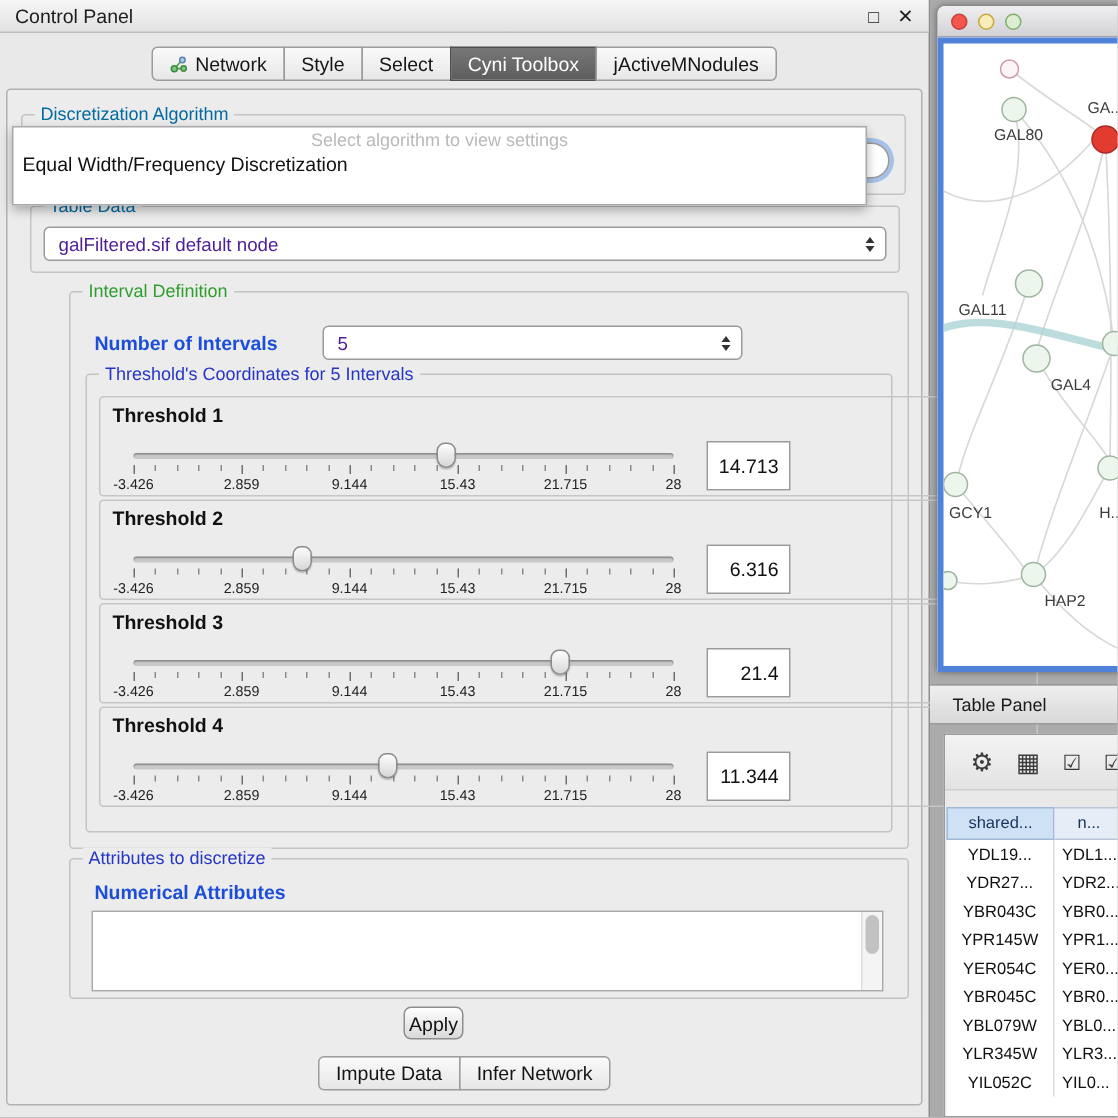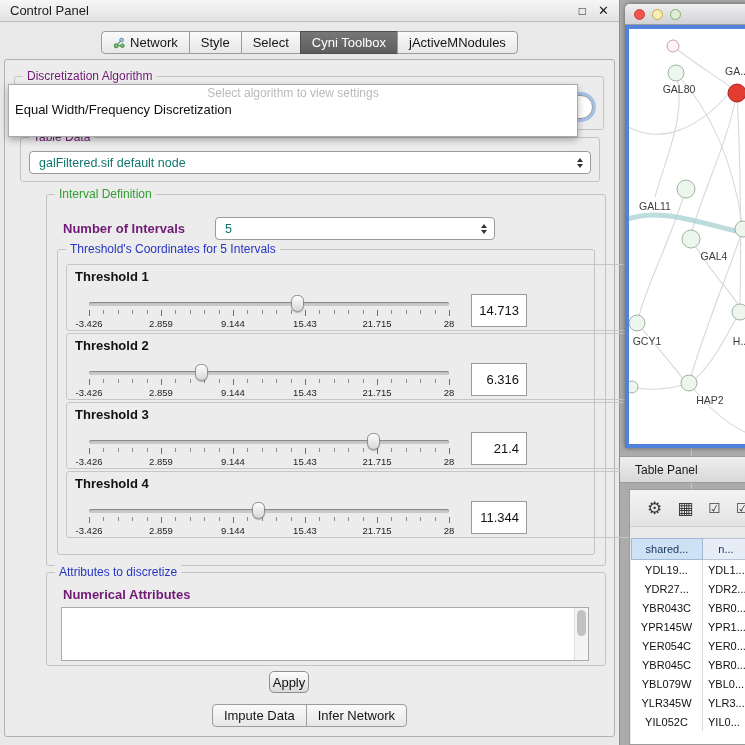--- a/index.html
+++ b/index.html
@@ -19,44 +19,44 @@
   .tab{display:flex;align-items:center;gap:5px;height:23px;padding:0 11px;font-size:13px;color:#151515;background:linear-gradient(#fafafa,#e7e7e7);border:1px solid #9c9c9c;margin-left:-1px;cursor:default;white-space:nowrap;}
   .tab:first-child{border-radius:4px 0 0 4px;margin-left:0;}
   .tab:last-child{border-radius:0 4px 4px 0;}
   .tab.selected{background:linear-gradient(#777,#5d5d5d);color:#fff;border-color:#4e4e4e;}
   .tab-icon{display:flex;align-items:center;}
 
   .outer-frame{position:absolute;left:4px;top:59px;width:611px;height:678px;border:1px solid #b2b2b2;border-radius:3px;background:#ececec;}
 
   .group{position:absolute;border:1px solid #c4c4c4;border-radius:3px;}
   .group-title{position:absolute;top:-8px;left:8px;background:#ececec;padding:0 4px;font-size:12px;line-height:14px;white-space:nowrap;}
-  .group-title.dark{color:#701a75;}
+  .group-title.dark{color:#0369a1;}
   .group-title.green{color:#2f9e2f;}
   .group-title.blue{color:#2636c4;}
 
-  .combo{position:absolute;background:#fff;border:1px solid #9a9a9a;border-radius:4px;display:flex;align-items:center;font-size:12.5px;color:#0f766e;padding:0 22px 0 9px;}
+  .combo{position:absolute;background:#fff;border:1px solid #9a9a9a;border-radius:4px;display:flex;align-items:center;font-size:12.5px;color:#4c1d95;padding:0 22px 0 9px;}
   .combo .combo-text{overflow:hidden;white-space:nowrap;}
   .stepper{position:absolute;right:7px;top:50%;transform:translateY(-50%);display:flex;flex-direction:column;gap:2px;}
   .stepper i{display:block;width:0;height:0;border-left:3.5px solid transparent;border-right:3.5px solid transparent;}
   .stepper .up{border-bottom:4.5px solid #333;}
   .stepper .dn{border-top:4.5px solid #333;}
 
   .algo-group{left:14px;top:76px;width:590px;height:54px;}
   .algo-combo{left:10px;top:18px;width:568px;height:24px;border-radius:12px;box-shadow:0 0 0 3px rgba(120,165,230,.6);}
 
   .popup{position:absolute;left:8px;top:84px;width:570px;height:53px;background:#fff;border:1px solid #a9a9a9;box-shadow:0 3px 7px rgba(0,0,0,.3);z-index:40;}
   .popup-placeholder{text-align:center;font-size:12px;color:#b9b9b9;line-height:16px;height:16px;}
   .popup-item{font-size:13px;line-height:17px;padding:0 6px;color:#111;white-space:nowrap;}
   .popup-item.bold{font-weight:bold;}
 
   .tabledata-group{left:20px;top:137px;width:580px;height:45px;}
   .tabledata-combo{left:8px;top:13px;width:562px;height:23px;}
 
   .interval-group{left:46px;top:194px;width:560px;height:372px;}
-  .bold-label{position:absolute;font-size:13px;font-weight:bold;color:#701a75;white-space:nowrap;}
+  .bold-label{position:absolute;font-size:13px;font-weight:bold;color:#1d4ed8;white-space:nowrap;}
   .num-int-label{left:16px;top:26px;}
   .num-int-combo{left:168px;top:22px;width:280px;height:23px;}
 
   .thr-group{left:10px;top:54px;width:538px;height:306px;}
   .thr-panel{position:absolute;left:8px;width:626px;height:67px;border:1px solid #c6c6c6;border-radius:3px;}
   .thr-panel:nth-child(1){top:14px;}
   .thr-panel:nth-child(2){top:83px;}
   .thr-panel:nth-child(3){top:152px;}
   .thr-panel:nth-child(4){top:221px;}
   .thr-label{position:absolute;left:8px;top:4px;font-size:13px;font-weight:bold;color:#111;}

